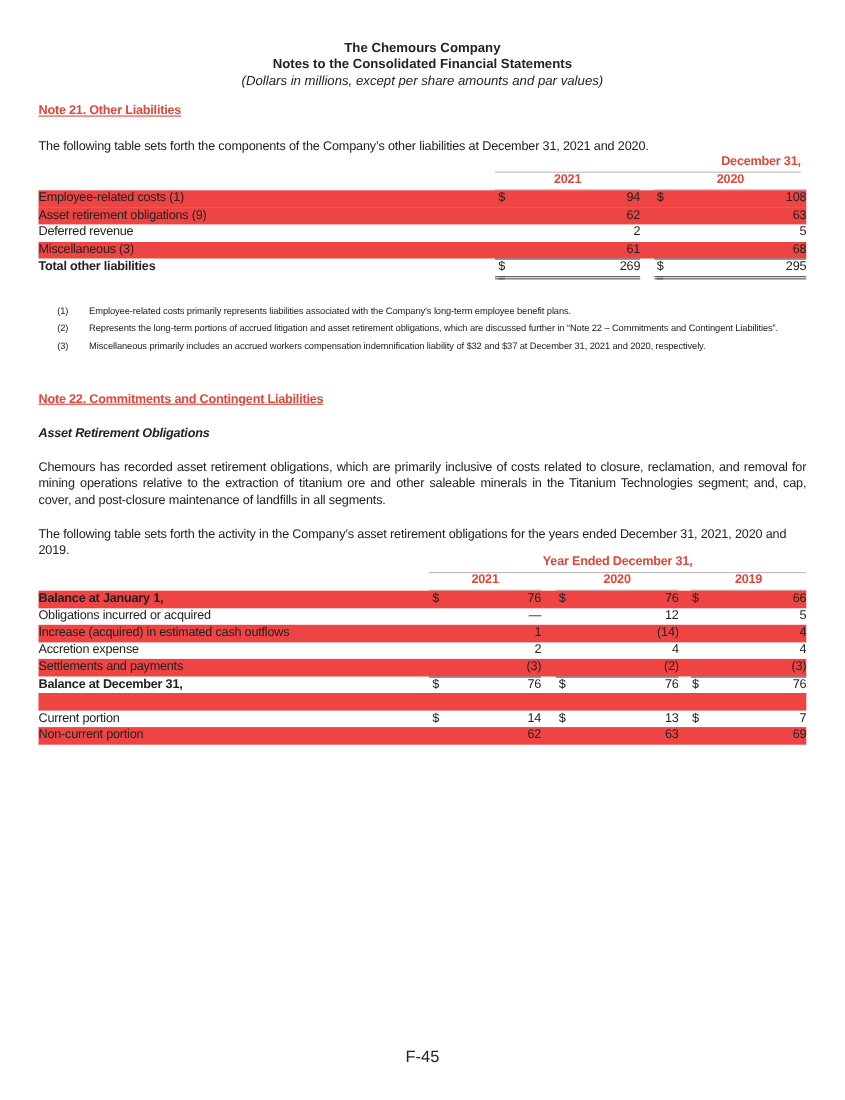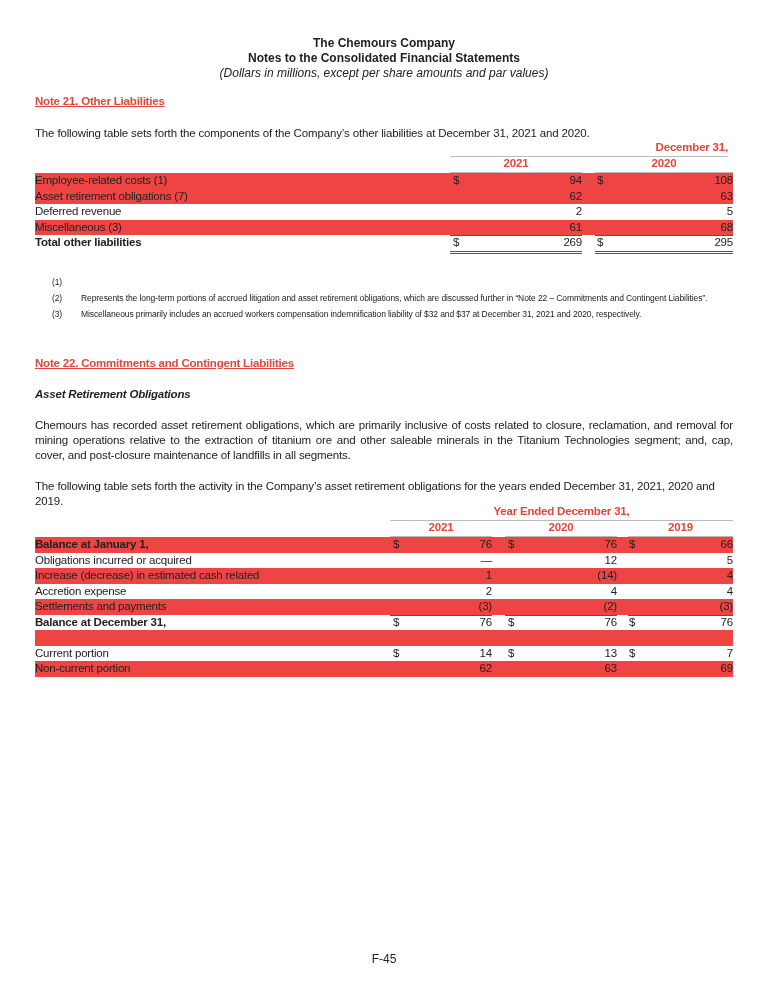--- a/index.html
+++ b/index.html
@@ -31,21 +31,21 @@
 
   .colhead-top { position: absolute; font-size: 11.5px; font-weight: bold; color: #e2463b; text-align: center; letter-spacing: -0.2px; }
   .colhead { position: absolute; font-size: 11.5px; font-weight: bold; color: #e2463b; text-align: center; letter-spacing: -0.2px; }
   .rule { position: absolute; height: 0; border-top: 1px solid #bbbbbb; }
 
   .footnotes { position: absolute; left: 52px; width: 690px; font-size: 8.5px; letter-spacing: -0.1px; }
   .fn { position: relative; height: 16px; line-height: 16px; }
   .fn .num { position: absolute; left: 0; }
   .fn .txt { position: absolute; left: 29px; white-space: nowrap; }
 
-  .page-num { position: absolute; top: 952px; left: 0; width: 768px; text-align: center; font-size: 12px; }
+  .page-num { position: absolute; top: 952px; left: 0; width: 768px; text-align: center; font-size: 15px; }
 </style>
 </head>
 <body>
 
 <div class="hdr" style="top:36px;text-align:center;">
   <span class="t1">The Chemours Company</span>
   <span class="t2">Notes to the Consolidated Financial Statements</span>
   <span class="t3">(Dollars in millions, except per share amounts and par values)</span>
 </div>
 
@@ -61,21 +61,21 @@
 
 <div class="tbl" id="table1" style="top:173px;">
     <div class="row shade">
       <span class="label">Employee-related costs (1)</span>
       <span class="dollar" style="left: 418px;">$</span>
       <span class="cell" style="left: 415px; width: 132px;">94</span>
       <span class="dollar" style="left: 562px;">$</span>
       <span class="cell" style="left: 560px; width: 138px;">108</span>
     </div>
     <div class="row shade">
-      <span class="label">Asset retirement obligations (7)</span>
+      <span class="label">Asset retirement obligations (9)</span>
       <span class="cell" style="left: 415px; width: 132px;">62</span>
       <span class="cell" style="left: 560px; width: 138px;">63</span>
     </div>
     <div class="row">
       <span class="label">Deferred revenue</span>
       <span class="cell" style="left: 415px; width: 132px;">2</span>
       <span class="cell" style="left: 560px; width: 138px;">5</span>
     </div>
     <div class="row shade">
       <span class="label">Miscellaneous (3)</span>
@@ -87,20 +87,21 @@
       <span class="dollar u2" style="left: 418px;">$</span>
       <span class="cell u2" style="left: 415px; width: 132px;">269</span>
       <span class="dollar u2" style="left: 562px;">$</span>
       <span class="cell u2" style="left: 560px; width: 138px;">295</span>
     </div>
   </div>
 
 <div class="footnotes" style="top:274px;">
   <div class="fn">
     <span class="num">(1)</span>
+    <span class="txt">Employee-related costs primarily represents liabilities associated with the Company’s long-term employee benefit plans.</span>
   </div>
   <div class="fn">
     <span class="num">(2)</span>
     <span class="txt">Represents the long-term portions of accrued litigation and asset retirement obligations, which are discussed further in “Note 22 – Commitments and Contingent Liabilities”.</span>
   </div>
   <div class="fn">
     <span class="num">(3)</span>
     <span class="txt">Miscellaneous primarily includes an accrued workers compensation indemnification liability of $32 and $37 at December 31, 2021 and 2020, respectively.</span>
   </div>
 </div>
@@ -129,21 +130,21 @@
       <span class="dollar" style="left: 594px;">$</span>
       <span class="cell" style="left: 593px; width: 105px;">66</span>
     </div>
     <div class="row">
       <span class="label">Obligations incurred or acquired</span>
       <span class="cell" style="left: 355px; width: 102px;">—</span>
       <span class="cell" style="left: 470px; width: 112px;">12</span>
       <span class="cell" style="left: 593px; width: 105px;">5</span>
     </div>
     <div class="row shade">
-      <span class="label">Increase (decrease) in estimated cash related</span>
+      <span class="label">Increase (acquired) in estimated cash outflows</span>
       <span class="cell" style="left: 355px; width: 102px;">1</span>
       <span class="cell" style="left: 470px; width: 112px;">(14)</span>
       <span class="cell" style="left: 593px; width: 105px;">4</span>
     </div>
     <div class="row">
       <span class="label">Accretion expense</span>
       <span class="cell" style="left: 355px; width: 102px;">2</span>
       <span class="cell" style="left: 470px; width: 112px;">4</span>
       <span class="cell" style="left: 593px; width: 105px;">4</span>
     </div>

